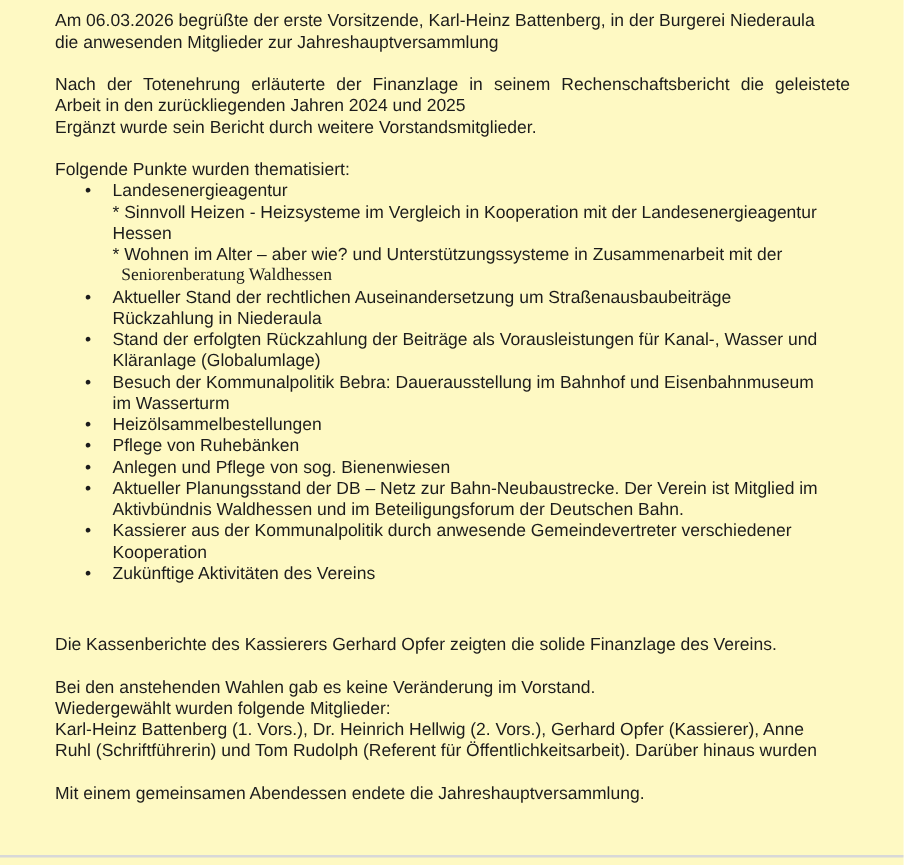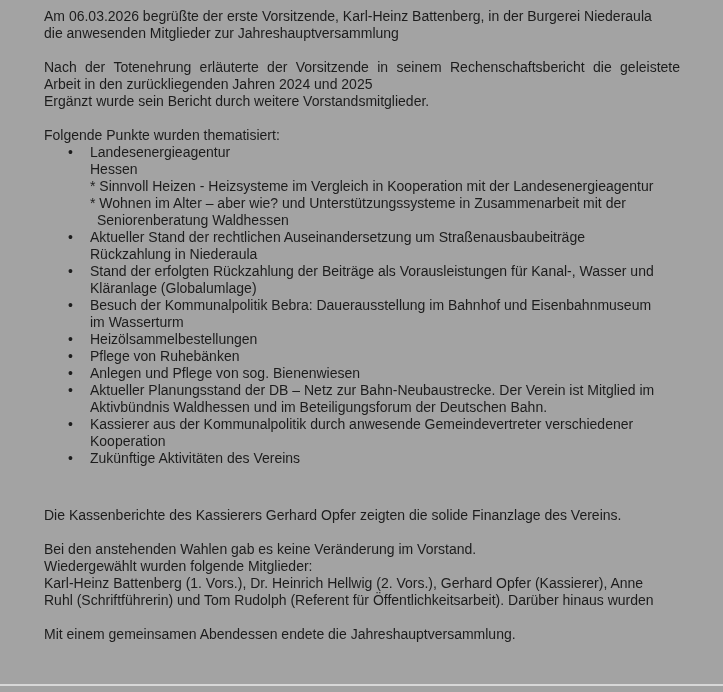--- a/index.html
+++ b/index.html
@@ -2,73 +2,73 @@
 <html><head>
 <meta charset="utf-8">
 <style>
   html, body { margin: 0; padding: 0; background: #ffffff; }
   .page {
     position: relative;
     width: 723px;
     height: 692px;
     box-sizing: border-box;
     padding: 8px 43px 0 44px;
-    background: #a3a3a3;
+    background: #fef9c3;
     color: #1c1c1c;
     font-family: "Liberation Sans", "DejaVu Sans", sans-serif;
     font-size: 14px;
     line-height: 17px;
     overflow: hidden;
   }
   .ln { white-space: nowrap; }
   .just {
     white-space: normal;
     text-align: justify;
     text-align-last: justify;
   }
   .sp { height: 17px; }
   .sp-list-end { height: 23px; }
   .li { position: relative; padding-left: 46px; }
   .li .bullet { position: absolute; left: 24px; top: 0; }
   .li-cont { padding-left: 46px; }
-  .indent-sub { padding-left: 53px; }
+  .indent-sub { padding-left: 53px; font-family: Liberation Serif, serif; }
   .divider {
     position: absolute;
     left: 0; right: 0;
     top: 684px;
     height: 2px;
     background: #d8d8d8;
   }
 </style>
 </head>
 <body>
 
 <div class="page">
 
   <div class="ln">Am 06.03.2026 begrüßte der erste Vorsitzende, Karl-Heinz Battenberg, in der Burgerei Niederaula</div>
   <div class="ln">die anwesenden Mitglieder zur Jahreshauptversammlung</div>
 
   <div class="sp"></div>
 
-  <div class="ln just">Nach der Totenehrung erläuterte der Vorsitzende in seinem Rechenschaftsbericht die geleistete</div>
+  <div class="ln just">Nach der Totenehrung erläuterte der Finanzlage in seinem Rechenschaftsbericht die geleistete</div>
   <div class="ln">Arbeit in den zurückliegenden Jahren 2024 und 2025</div>
   <div class="ln">Ergänzt wurde sein Bericht durch weitere Vorstandsmitglieder.</div>
 
   <div class="sp"></div>
 
   <div class="ln">Folgende Punkte wurden thematisiert:</div>
 
   <div>
 
     <div class="ln li">
       <span class="bullet">•</span>
       <span>Landesenergieagentur</span>
     </div>
+    <div class="ln li-cont">* Sinnvoll Heizen - Heizsysteme im Vergleich in Kooperation mit der Landesenergieagentur</div>
     <div class="ln li-cont">Hessen</div>
-    <div class="ln li-cont">* Sinnvoll Heizen - Heizsysteme im Vergleich in Kooperation mit der Landesenergieagentur</div>
     <div class="ln li-cont">* Wohnen im Alter – aber wie? und Unterstützungssysteme in Zusammenarbeit mit der</div>
     <div class="ln li-cont indent-sub">Seniorenberatung Waldhessen</div>
 
     <div class="ln li">
       <span class="bullet">•</span>
       <span>Aktueller Stand der rechtlichen Auseinandersetzung um Straßenausbaubeiträge</span>
     </div>
     <div class="ln li-cont">Rückzahlung in Niederaula</div>
 
     <div class="ln li">

